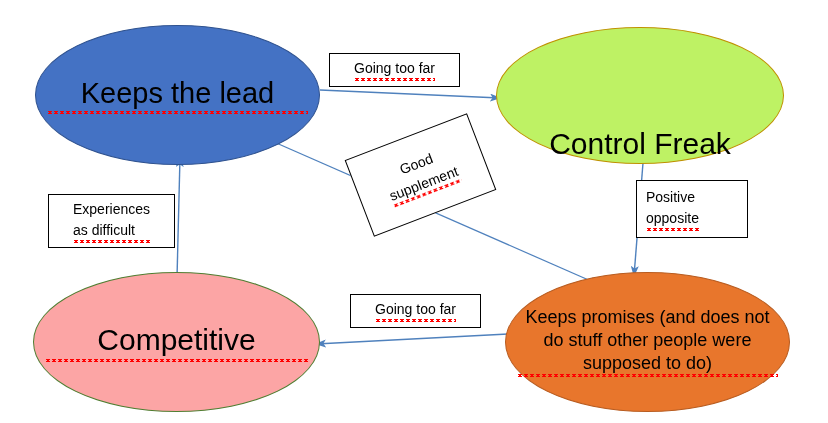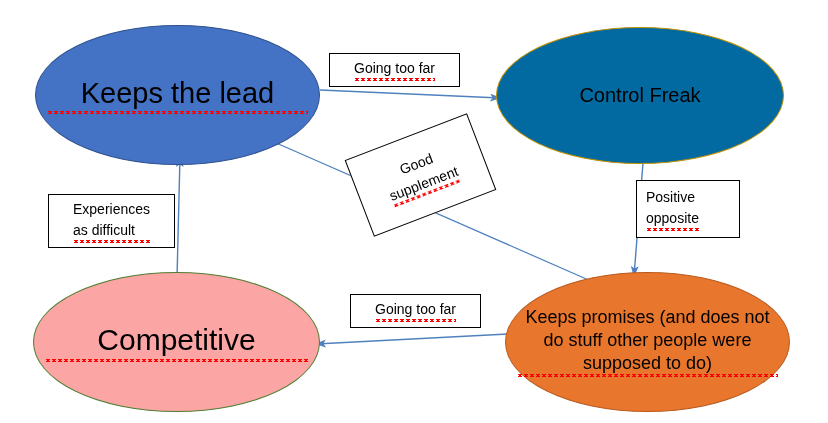--- a/index.html
+++ b/index.html
@@ -44,23 +44,24 @@
   }
   
   #node-taking-the-lead {
     left: 35px;  top: 25px;  width: 285px; height: 140px;
     background: #4472C4;
     border: 1px solid #2F528F;
     font-size: 29px;
   }
   #node-control-freak {
     left: 496px; top: 27px;  width: 288px; height: 137px;
-    background: #0369a1;
+    background: #bef264;
     border: 1px solid #BF9000;
-    font-size: 20px;
+    font-size: 30px;
+    align-items: flex-end;
   }
   #node-competitive {
     left: 33px;  top: 272px; width: 287px; height: 140px;
     background: #fca5a5;
     border: 1px solid #507E32;
     font-size: 30px;
   }
   #node-keeps-promises {
     left: 505px; top: 272px; width: 285px; height: 140px;
     background: #E8762C;
@@ -89,21 +90,21 @@
     display: flex;
     flex-direction: column;
     justify-content: center;
     white-space: pre-line;
   }
   .label-box.center { align-items: center; text-align: right; }
   .label-box.left   { align-items: flex-start; text-align: left; padding-left: 9px; }
   #label-going-too-far-top    { left: 329px; top: 53px;  width: 131px; height: 34px; }
   #label-going-too-far-bottom { left: 350px; top: 294px; width: 131px; height: 34px; }
   #label-experiences-as-difficult { left: 48px; top: 194px; width: 127px; height: 54px; padding-left: 24px; }
-  #label-positive-opposite    { left: 636px; top: 180px; width: 104px;  height: 58px; }
+  #label-positive-opposite    { left: 636px; top: 180px; width: 112px;  height: 58px; }
   #label-good-supplement {
     left: 355px; top: 134px; width: 131px; height: 82px;
     transform: rotate(-21deg);
     align-items: center;
     text-align: center;
     line-height: 1.45;
   }
 </style>
 </head>
 <body>

